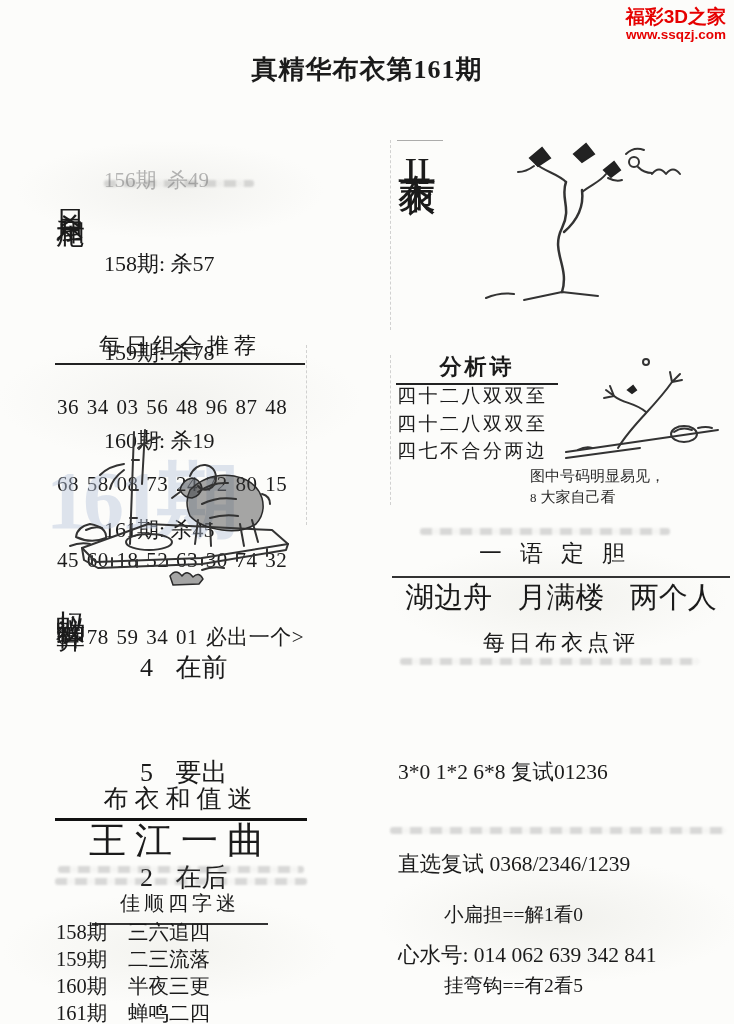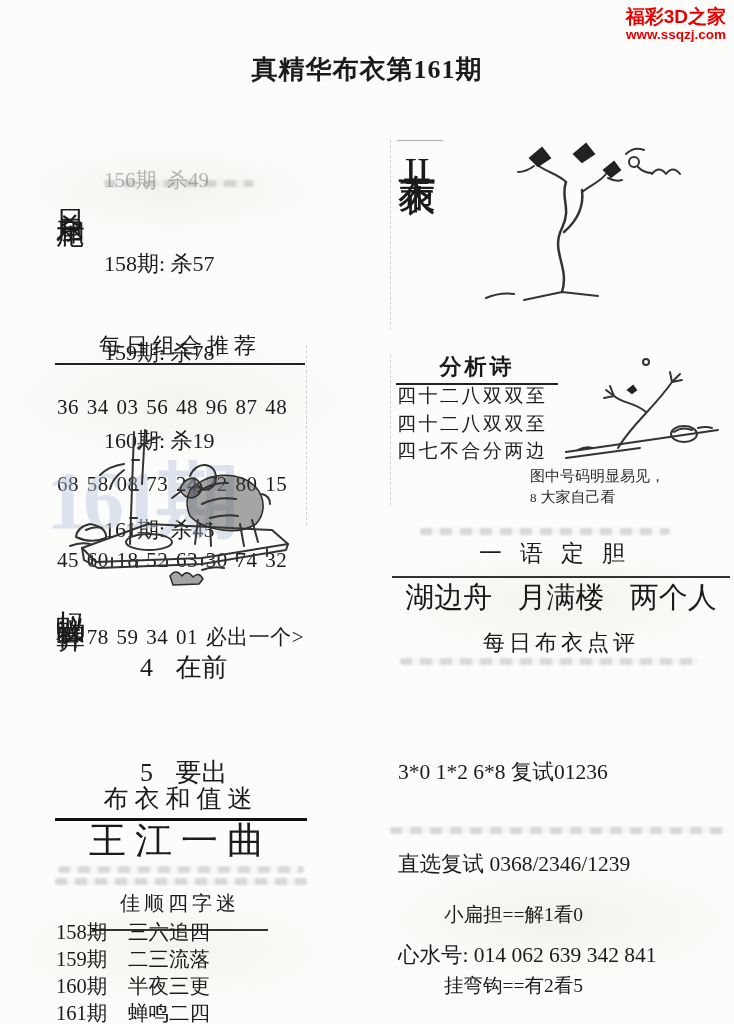--- a/index.html
+++ b/index.html
@@ -25,21 +25,21 @@
   .kill-rows{font-size:22px;line-height:29.5px;white-space:pre;}
   .faded{color:#8f8f8f;opacity:.65;filter:blur(.4px);margin-top:20px;}
   .rule-h{border-bottom:2.5px solid #222;padding-bottom:2px;}
   .combo-head{font-size:22px;letter-spacing:5px;}
   .combo-rows{font-size:21px;line-height:25.5px;letter-spacing:.5px;word-spacing:2px;white-space:pre;}
   .watermark{font-size:82px;color:#b9c6dd;opacity:.45;letter-spacing:-4px;font-weight:bold;white-space:nowrap;}
   .ant-vert{font-size:29px;letter-spacing:4px;line-height:1;}
   .ant-lines{font-size:26px;line-height:35px;word-spacing:16px;white-space:pre;}
   .sumr-head{font-size:25px;letter-spacing:6px;border-bottom:3px solid #111;padding-bottom:3px;}
   .sumr-ans{font-size:37px;letter-spacing:9px;}
-  .fc-head{font-size:20px;letter-spacing:4px;border-bottom:2px solid #333;padding-bottom:12px;}
+  .fc-head{font-size:20px;letter-spacing:4px;border-bottom:2px solid #333;padding-bottom:6px;}
   .fc-rows{font-size:20.5px;line-height:27px;}
   .fc-rows .pd{display:inline-block;width:72px;}
   .banner-vert{font-size:38px;line-height:1.08;letter-spacing:2px;}
   .banner-vert .rn{text-combine-upright:all;}
   .poem-head{font-size:22px;font-weight:bold;letter-spacing:3px;border-bottom:2px solid #222;padding-bottom:1px;}
   .poem-lines{font-size:19px;line-height:27.5px;letter-spacing:2.5px;}
   .caption{font-size:15px;line-height:21px;color:#2a2a2a;}
   .caption .mark{font-size:13px;margin-right:4px;}
   .dan-head{font-size:23px;letter-spacing:18px;border-bottom:2px solid #333;padding-bottom:7px;}
   .dan-phrase{font-size:29px;word-spacing:18px;white-space:pre;}
@@ -117,20 +117,21 @@
       <path class="sk" d="M210,66 q8,2 8,10"></path>
 
       <path class="sk" d="M18,118 q10,-4 20,-2 M150,142 q10,-4 22,-2"></path>
     </svg>
   </div>
 
   <div class="abs vert ant-vert" style="top:588px;left:56px;">蚂蚁神算</div>
   <div class="abs ant-lines" style="top:580px;left:140px;">
     <div>4 在前</div>
     <div>5 要出</div>
+    <div>2 在后</div>
   </div>
 
   <div class="abs center sumr-ans" style="top:816px;left:55px;width:252px;">王江一曲</div>
   <div class="abs center sumr-head" style="top:782px;left:55px;width:252px;">布衣和值迷</div>
   <div class="abs smudge" style="top:866px;left:58px;width:246px;"></div>
 
   <div class="abs smudge" style="top:878px;left:55px;width:252px;"></div>
   <div class="abs center fc-head" style="top:890px;left:92px;width:176px;">佳顺四字迷</div>
   <div class="abs fc-rows" style="top:919px;left:56px;">
     <div><span class="pd">158期</span><span>三六追四</span></div>

